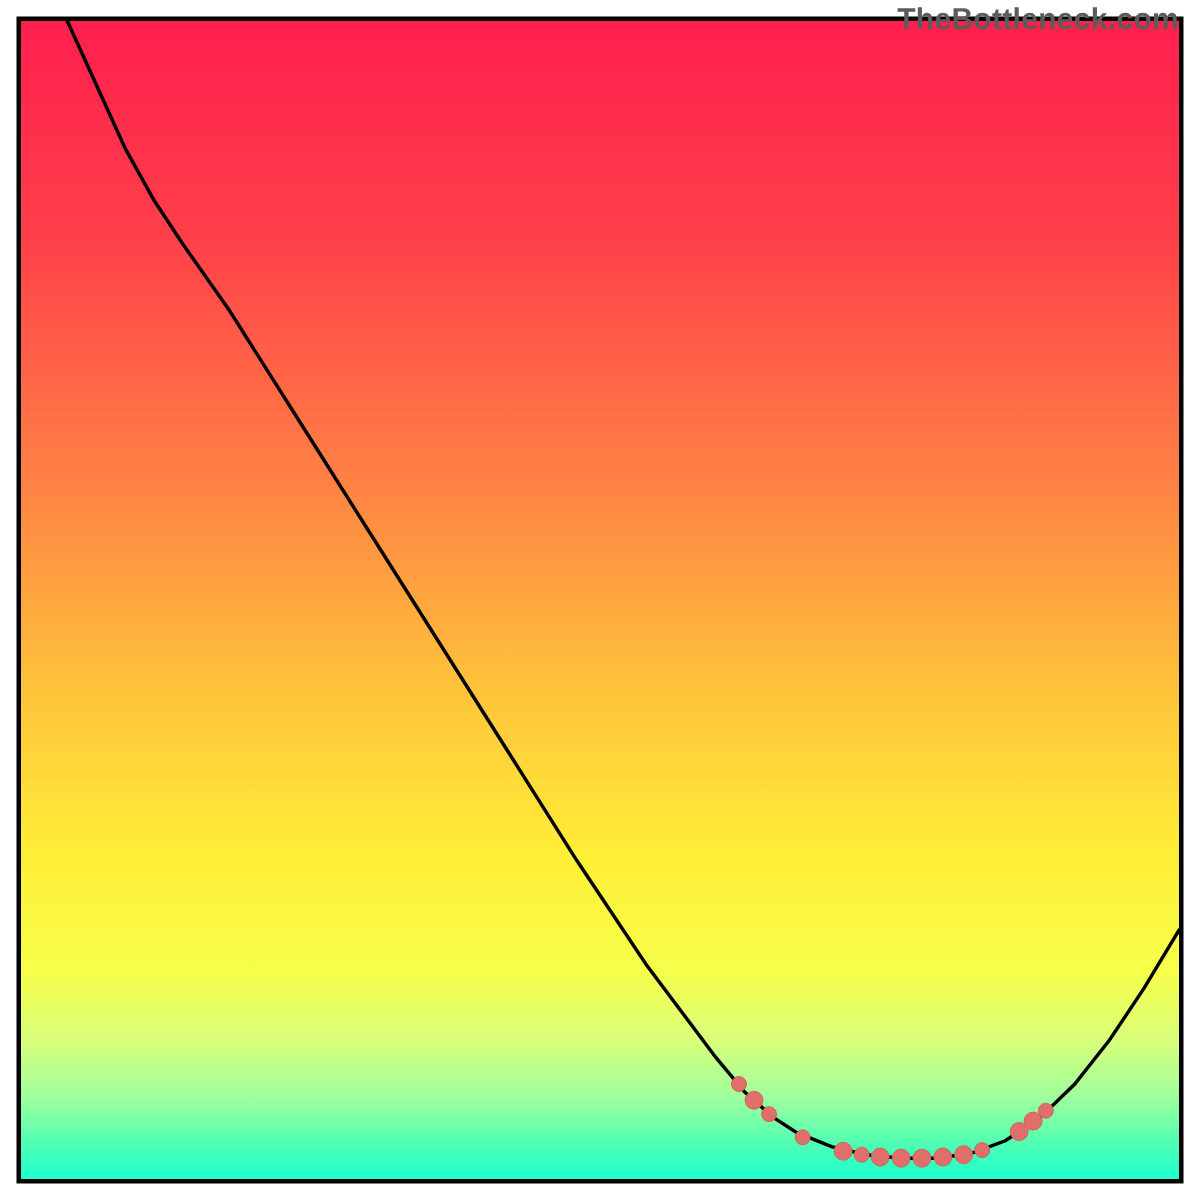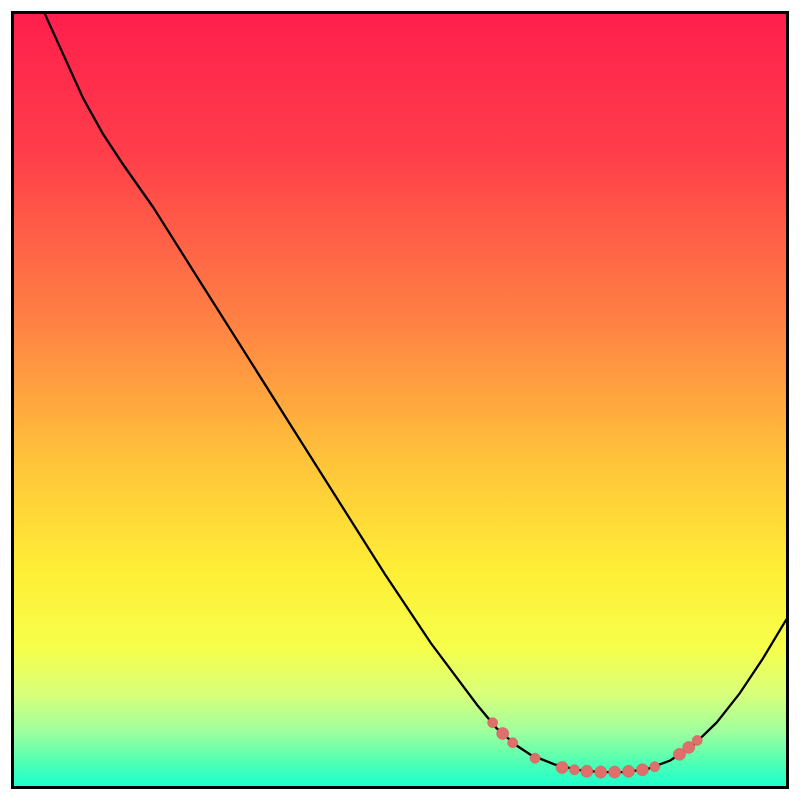--- a/index.html
+++ b/index.html
@@ -52,20 +52,21 @@
   .dot {
     fill: #e06f6c;
     stroke: #d85a57;
     stroke-width: 0.6;
   }
 </style>
 </head>
 <body>
 
 <div class="stage">
+  <div class="watermark">TheBottleneck.com</div>
 
   <div class="chart-box">
     <svg class="plot" viewBox="0 0 772 772" preserveAspectRatio="none">
       <defs>
         <linearGradient id="bg-grad" x1="0" y1="0" x2="0" y2="1">
             <stop offset="0%" stop-color="#ff1f4d"></stop>
             <stop offset="18%" stop-color="#ff3e4a"></stop>
             <stop offset="40%" stop-color="#ff8244"></stop>
             <stop offset="58%" stop-color="#ffc43a"></stop>
             <stop offset="72%" stop-color="#ffee36"></stop>

